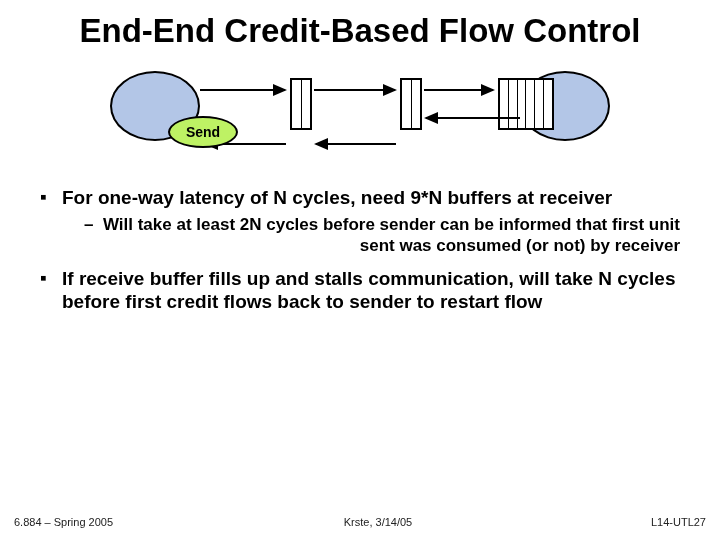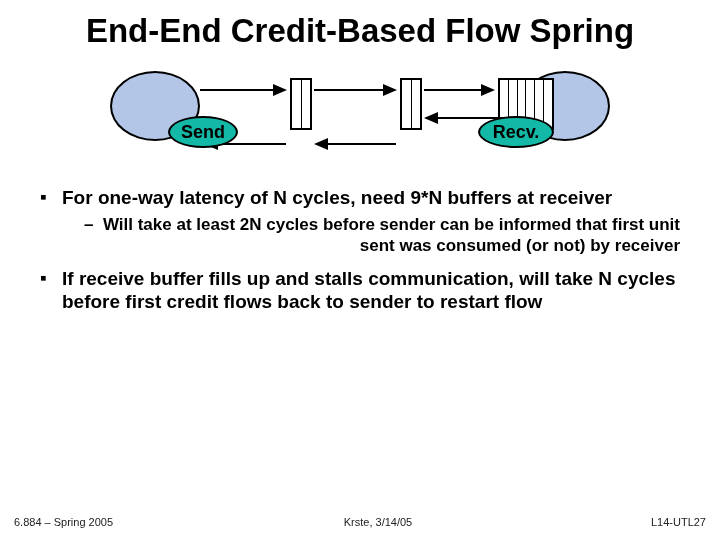--- a/index.html
+++ b/index.html
@@ -3,21 +3,21 @@
 <meta charset="utf-8">
 <style>
   * { box-sizing: border-box; margin: 0; padding: 0; }
   html, body { width: 720px; height: 540px; background: #fff; font-family: "Comic Sans MS", "Comic Sans", cursive, sans-serif; color: #000; }
   .slide { position: relative; width: 720px; height: 540px; }
   .title { position: absolute; top: 12px; left: 0; width: 100%; text-align: center; font-weight: bold; font-size: 33px; }
   .diagram { position: absolute; top: 66px; left: 90px; width: 540px; height: 100px; }
   .bigcircle { position: absolute; width: 90px; height: 70px; border: 2px solid #000; border-radius: 50%; background: #b3c6e7; }
   .bigcircle.left { left: 20px; top: 5px; }
   .bigcircle.right { left: 430px; top: 5px; }
-  .label { position: absolute; border: 2px solid #000; border-radius: 50%; background: #14b8a6; font-weight: bold; font-size: 18px; text-align: center; display: flex; align-items: center; justify-content: center; padding: 2px 12px; }
+  .label { position: absolute; border: 2px solid #000; border-radius: 50%; background: #bef264; font-weight: bold; font-size: 14px; text-align: center; display: flex; align-items: center; justify-content: center; padding: 2px 12px; }
   .label.send { left: 78px; top: 50px; width: 70px; height: 32px; }
   .label.recv { left: 388px; top: 50px; width: 76px; height: 32px; }
   .bufbox { position: absolute; border: 2px solid #000; background: #fff; width: 22px; height: 52px; top: 12px; display: flex; }
   .bufslot { border-left: 1.5px solid #000; flex: 1; }
   .bufslot:first-child { border-left: none; }
   .bufbox.m1 { left: 200px; }
   .bufbox.m2 { left: 310px; }
   .bufbox.rcv { left: 408px; width: 56px; }
   svg.arrows { position: absolute; left: 0; top: 0; width: 540px; height: 100px; }
   .content { position: absolute; top: 186px; left: 40px; width: 640px; font-size: 19px; }
@@ -29,21 +29,21 @@
   .sub .t { flex: 1; font-weight: bold; line-height: 1.22; text-align: right; }
   .footer { position: absolute; bottom: 12px; left: 0; width: 100%; font-size: 11px; font-family: Arial, sans-serif; color: #222; }
   .footer .l { position: absolute; left: 14px; bottom: 0; }
   .footer .c { position: absolute; left: 0; width: 100%; text-align: center; bottom: 0; padding-left: 36px; }
   .footer .r { position: absolute; right: 14px; bottom: 0; padding-left: 20px; }
 </style>
 </head>
 <body>
 <div class="slide">
 
-<div class="title">End-End Credit-Based Flow Spring</div>
+<div class="title">End-End Credit-Based Flow Control</div>
 
 <div class="diagram">
   <div class="bigcircle left"></div>
   <div class="bigcircle right"></div>
 
   <div class="bufbox m1">
     <div class="bufslot"></div>
         <div class="bufslot"></div>
   </div>
   <div class="bufbox m2">
@@ -67,21 +67,20 @@
     </defs>
     <line x1="110" y1="24" x2="195" y2="24" stroke="#000" stroke-width="2" marker-end="url(#ah)"></line>
     <line x1="224" y1="24" x2="305" y2="24" stroke="#000" stroke-width="2" marker-end="url(#ah)"></line>
     <line x1="334" y1="24" x2="403" y2="24" stroke="#000" stroke-width="2" marker-end="url(#ah)"></line>
     <line x1="430" y1="52" x2="336" y2="52" stroke="#000" stroke-width="2" marker-end="url(#ah)"></line>
     <line x1="306" y1="78" x2="226" y2="78" stroke="#000" stroke-width="2" marker-end="url(#ah)"></line>
     <line x1="196" y1="78" x2="116" y2="78" stroke="#000" stroke-width="2" marker-end="url(#ah)"></line>
   </svg>
 
   <div class="label send">Send</div>
-  <div class="label recv">Recv.</div>
 </div>
 
 <div class="content">
   <div class="bul">
     <div class="m">▪</div>
     <div class="t">For one-way latency of N cycles, need 9*N buffers at receiver</div>
   </div>
   <div class="sub">
     <div class="m">–</div>
     <div class="t">Will take at least 2N cycles before sender can be informed that first unit sent was consumed (or not) by receiver</div>

